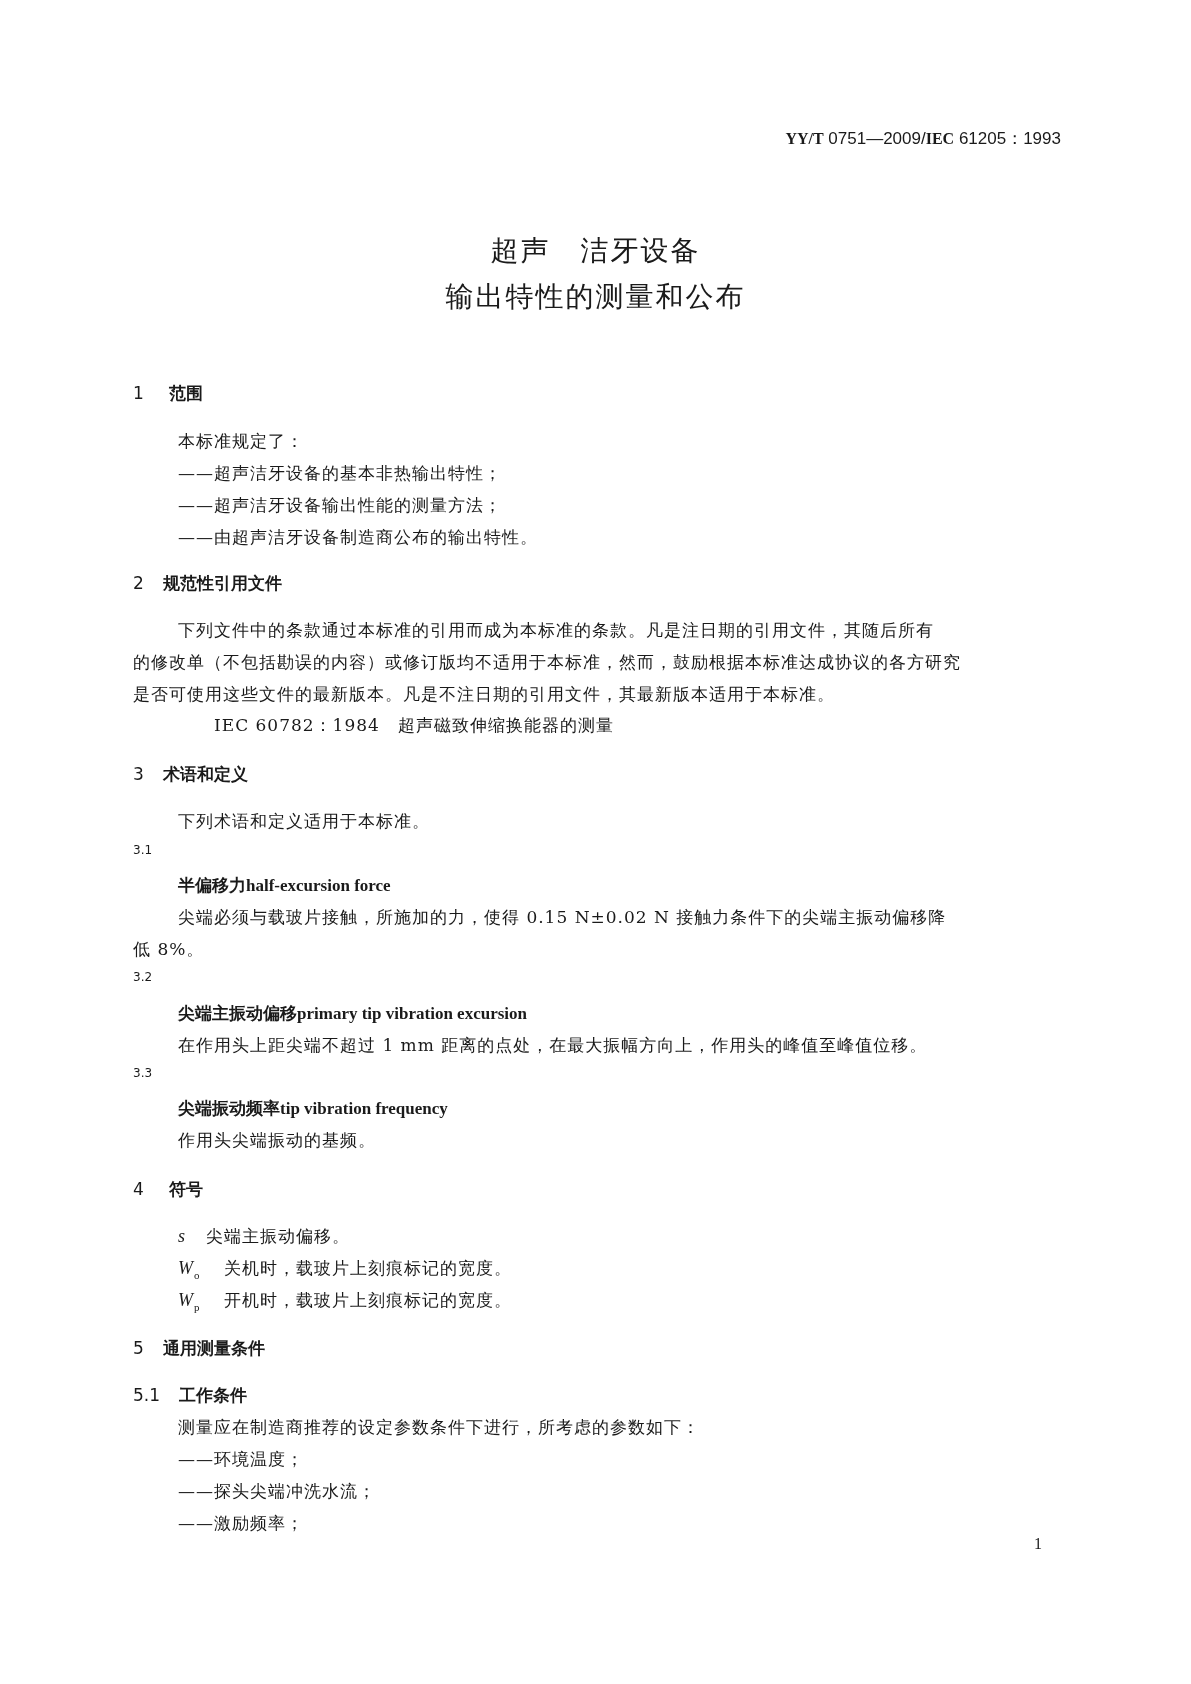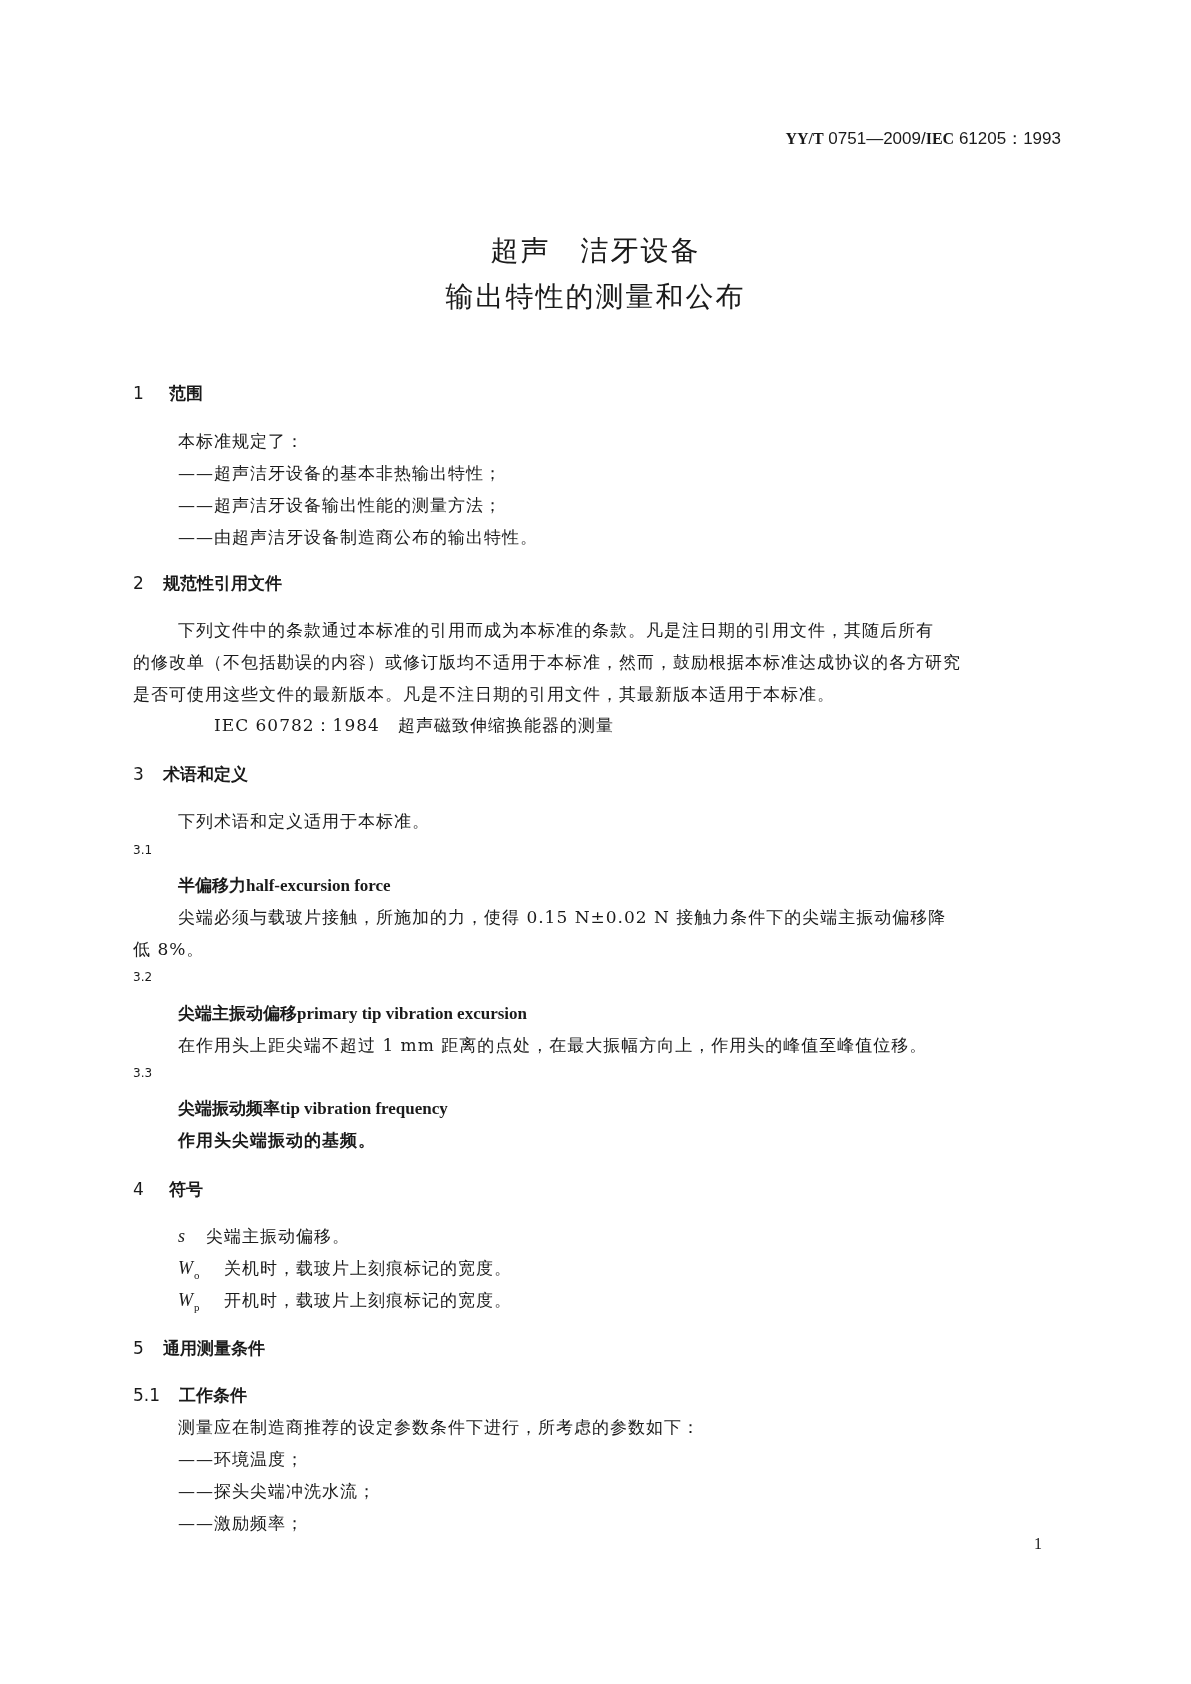--- a/index.html
+++ b/index.html
@@ -71,21 +71,21 @@
 <div class="abs subnum" style="left:133px; top:970px;">3.2</div>
 <div class="abs term" style="left:178px; top:1002px;">
   <span>尖端主振动偏移</span><span class="en">primary tip vibration excursion</span>
 </div>
 <div class="abs body" style="left:178px; top:1034px;">在作用头上距尖端不超过 1 mm 距离的点处，在最大振幅方向上，作用头的峰值至峰值位移。</div>
 
 <div class="abs subnum" style="left:133px; top:1066px;">3.3</div>
 <div class="abs term" style="left:178px; top:1097px;">
   <span>尖端振动频率</span><span class="en">tip vibration frequency</span>
 </div>
-<div class="abs body" style="left:178px; top:1129px;font-weight:bold;">作用头尖端振动的基频。</div>
+<div class="abs body" style="left:178px; top:1129px;">作用头尖端振动的基频。</div>
 
 <div class="abs sec" style="left:133px; top:1178px;">
   <span class="num" style="width:36px;">4</span><span>符号</span>
 </div>
 <div class="abs body" style="left:178px; top:1225px;">
   <span class="sym" style="display:inline-block; width:28px;">s</span><span>尖端主振动偏移。</span>
 </div>
 <div class="abs body" style="left:178px; top:1257px;">
   <span class="sym" style="display:inline-block; width:46px;"><span>W</span><sub>o</sub></span><span>关机时，载玻片上刻痕标记的宽度。</span>
 </div>

